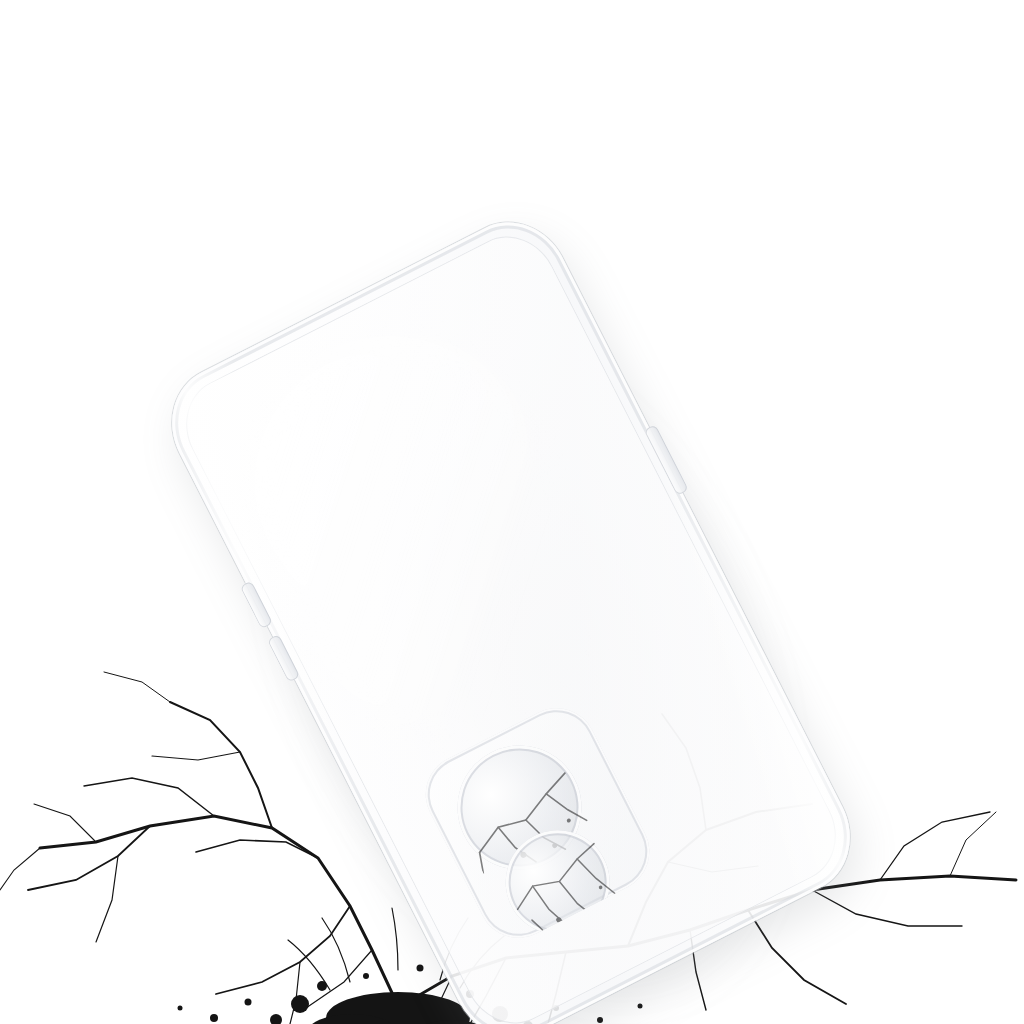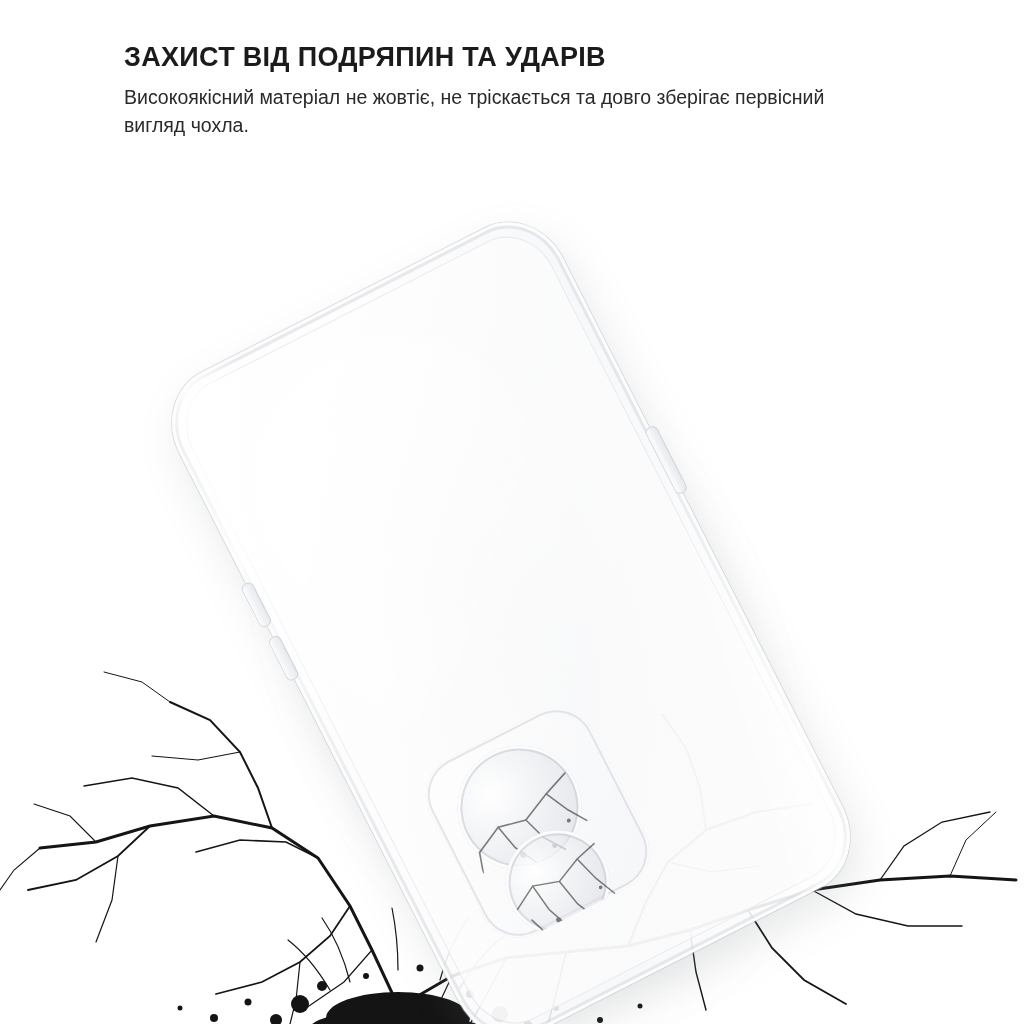--- a/index.html
+++ b/index.html
@@ -184,24 +184,20 @@
     overflow: hidden;
     clip: rect(0 0 0 0);
     white-space: nowrap;
   }
 </style>
 </head>
 <body>
 
 <div class="promo-card">
 
-  <div class="text-block">
-    <h1 class="headline">ЗАХИСТ ВІД ПОДРЯПИН ТА УДАРІВ</h1>
-    <p class="subline">Високоякісний матеріал не жовтіє, не тріскається та довго зберігає первісний вигляд чохла.</p>
-  </div>
 
   <div class="stage">
 
     <span class="visually-hidden">Прозорий силіконовий чохол для смартфона на тріснутій поверхні</span>
 
     <div class="crack-bg">
       <svg width="1024" height="434" viewBox="0 0 1024 434" xmlns="http://www.w3.org/2000/svg" aria-hidden="true">
         <g stroke="#151515" fill="none" stroke-linecap="round">
 
           <path d="M400 420 L372 360 L350 316 L318 268 L272 238 L214 226 L150 236 L96 252 L40 258" stroke-width="3"></path>

